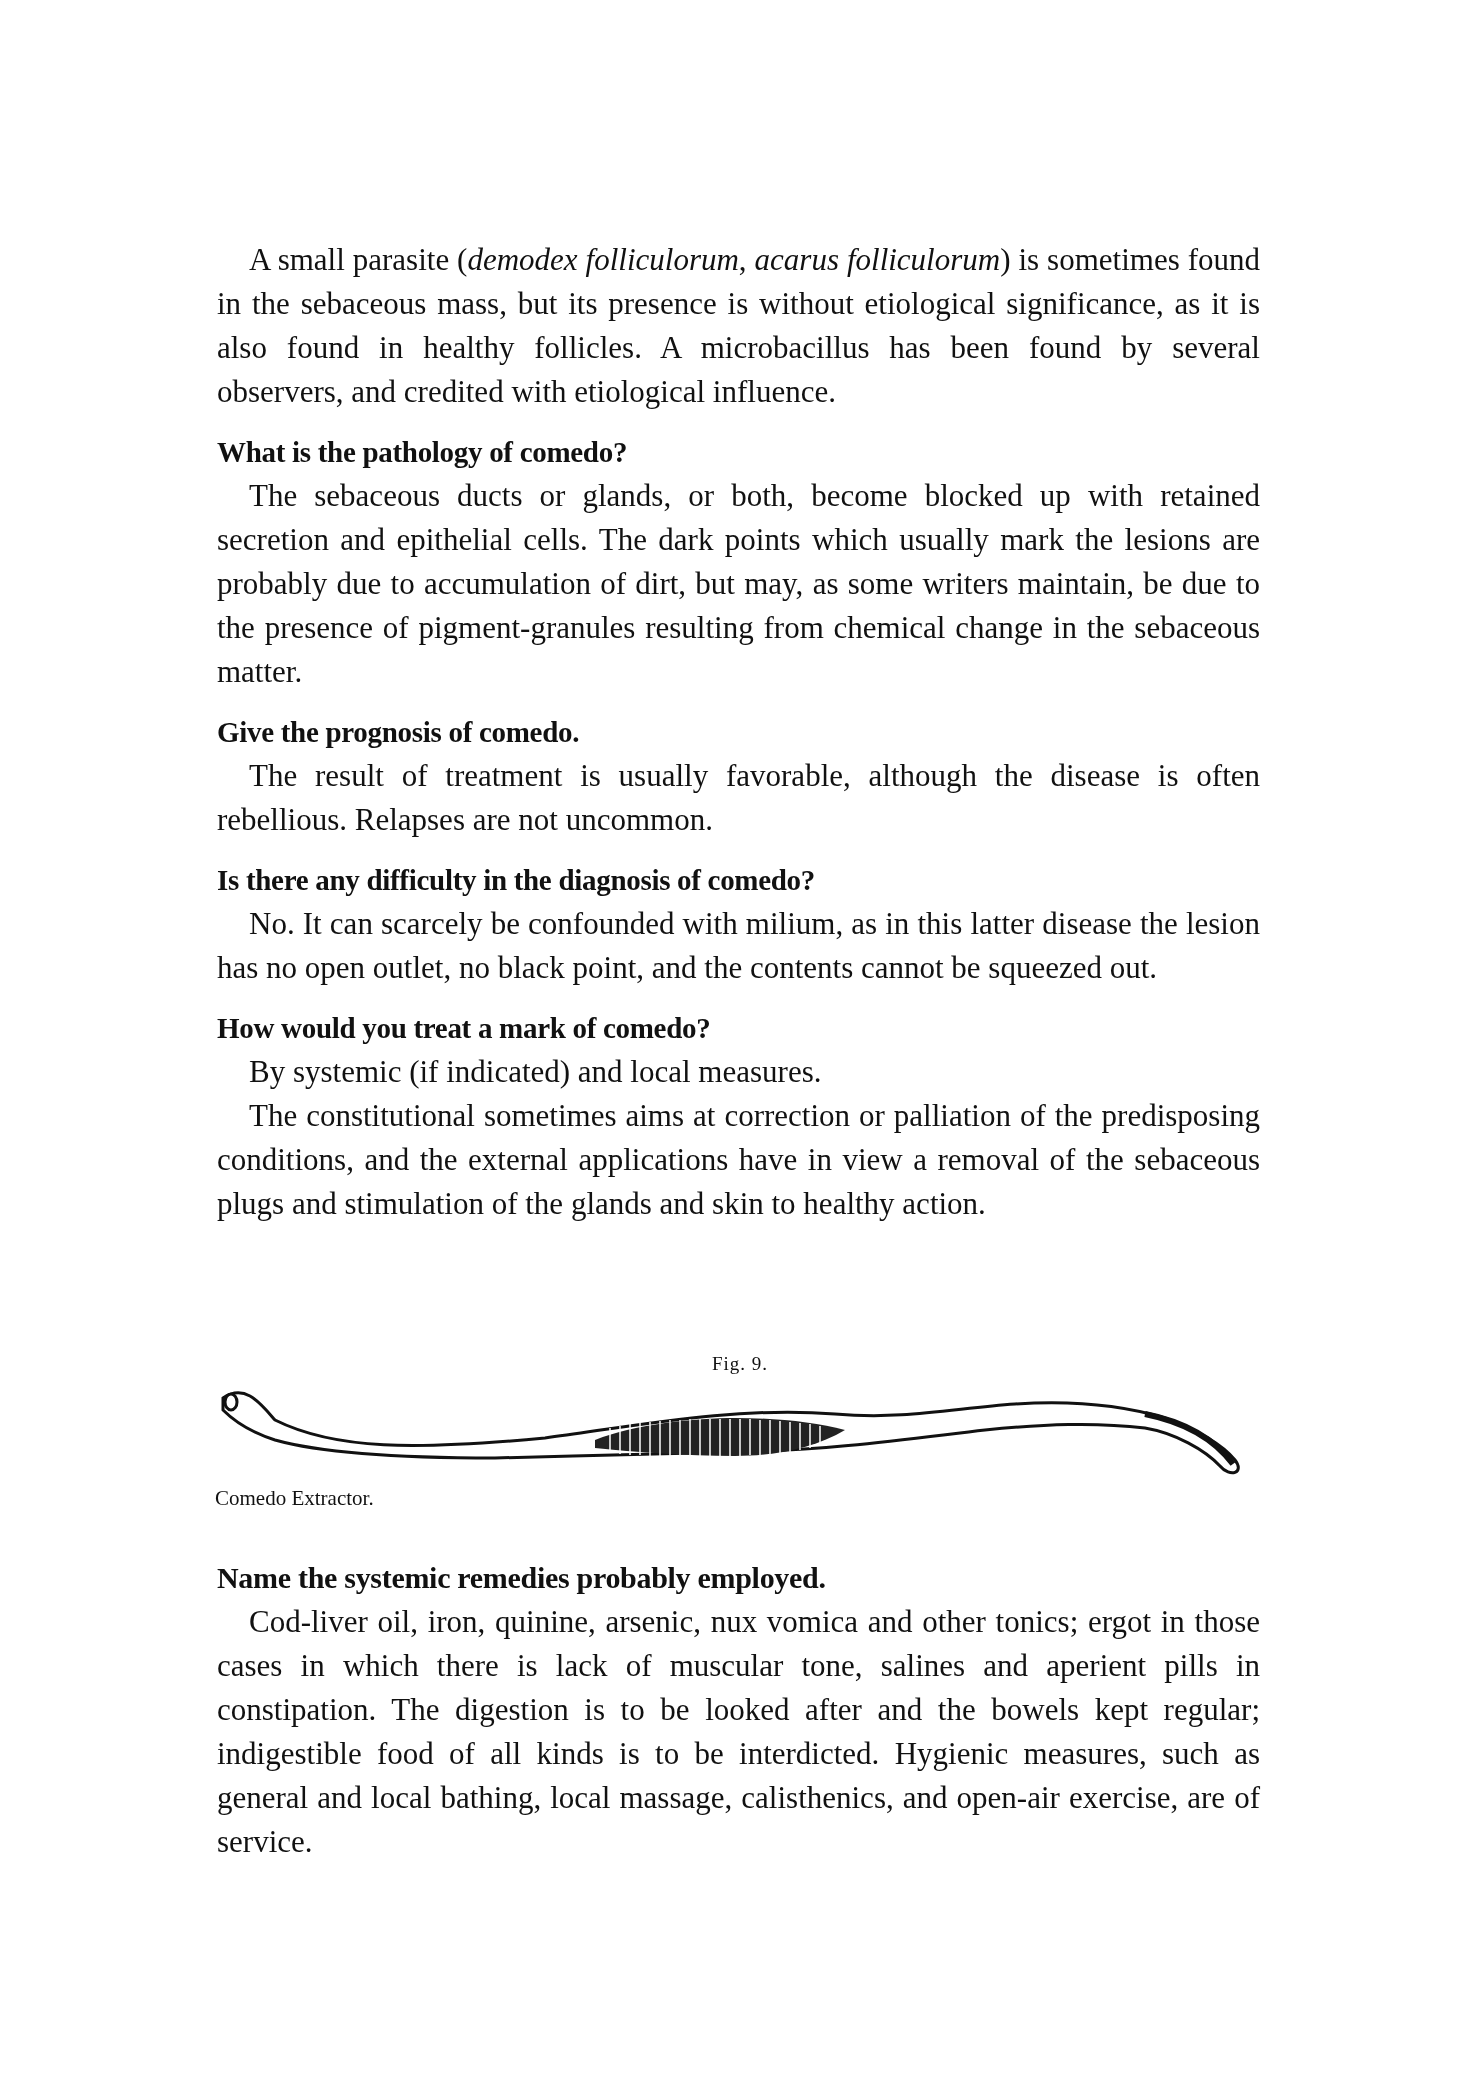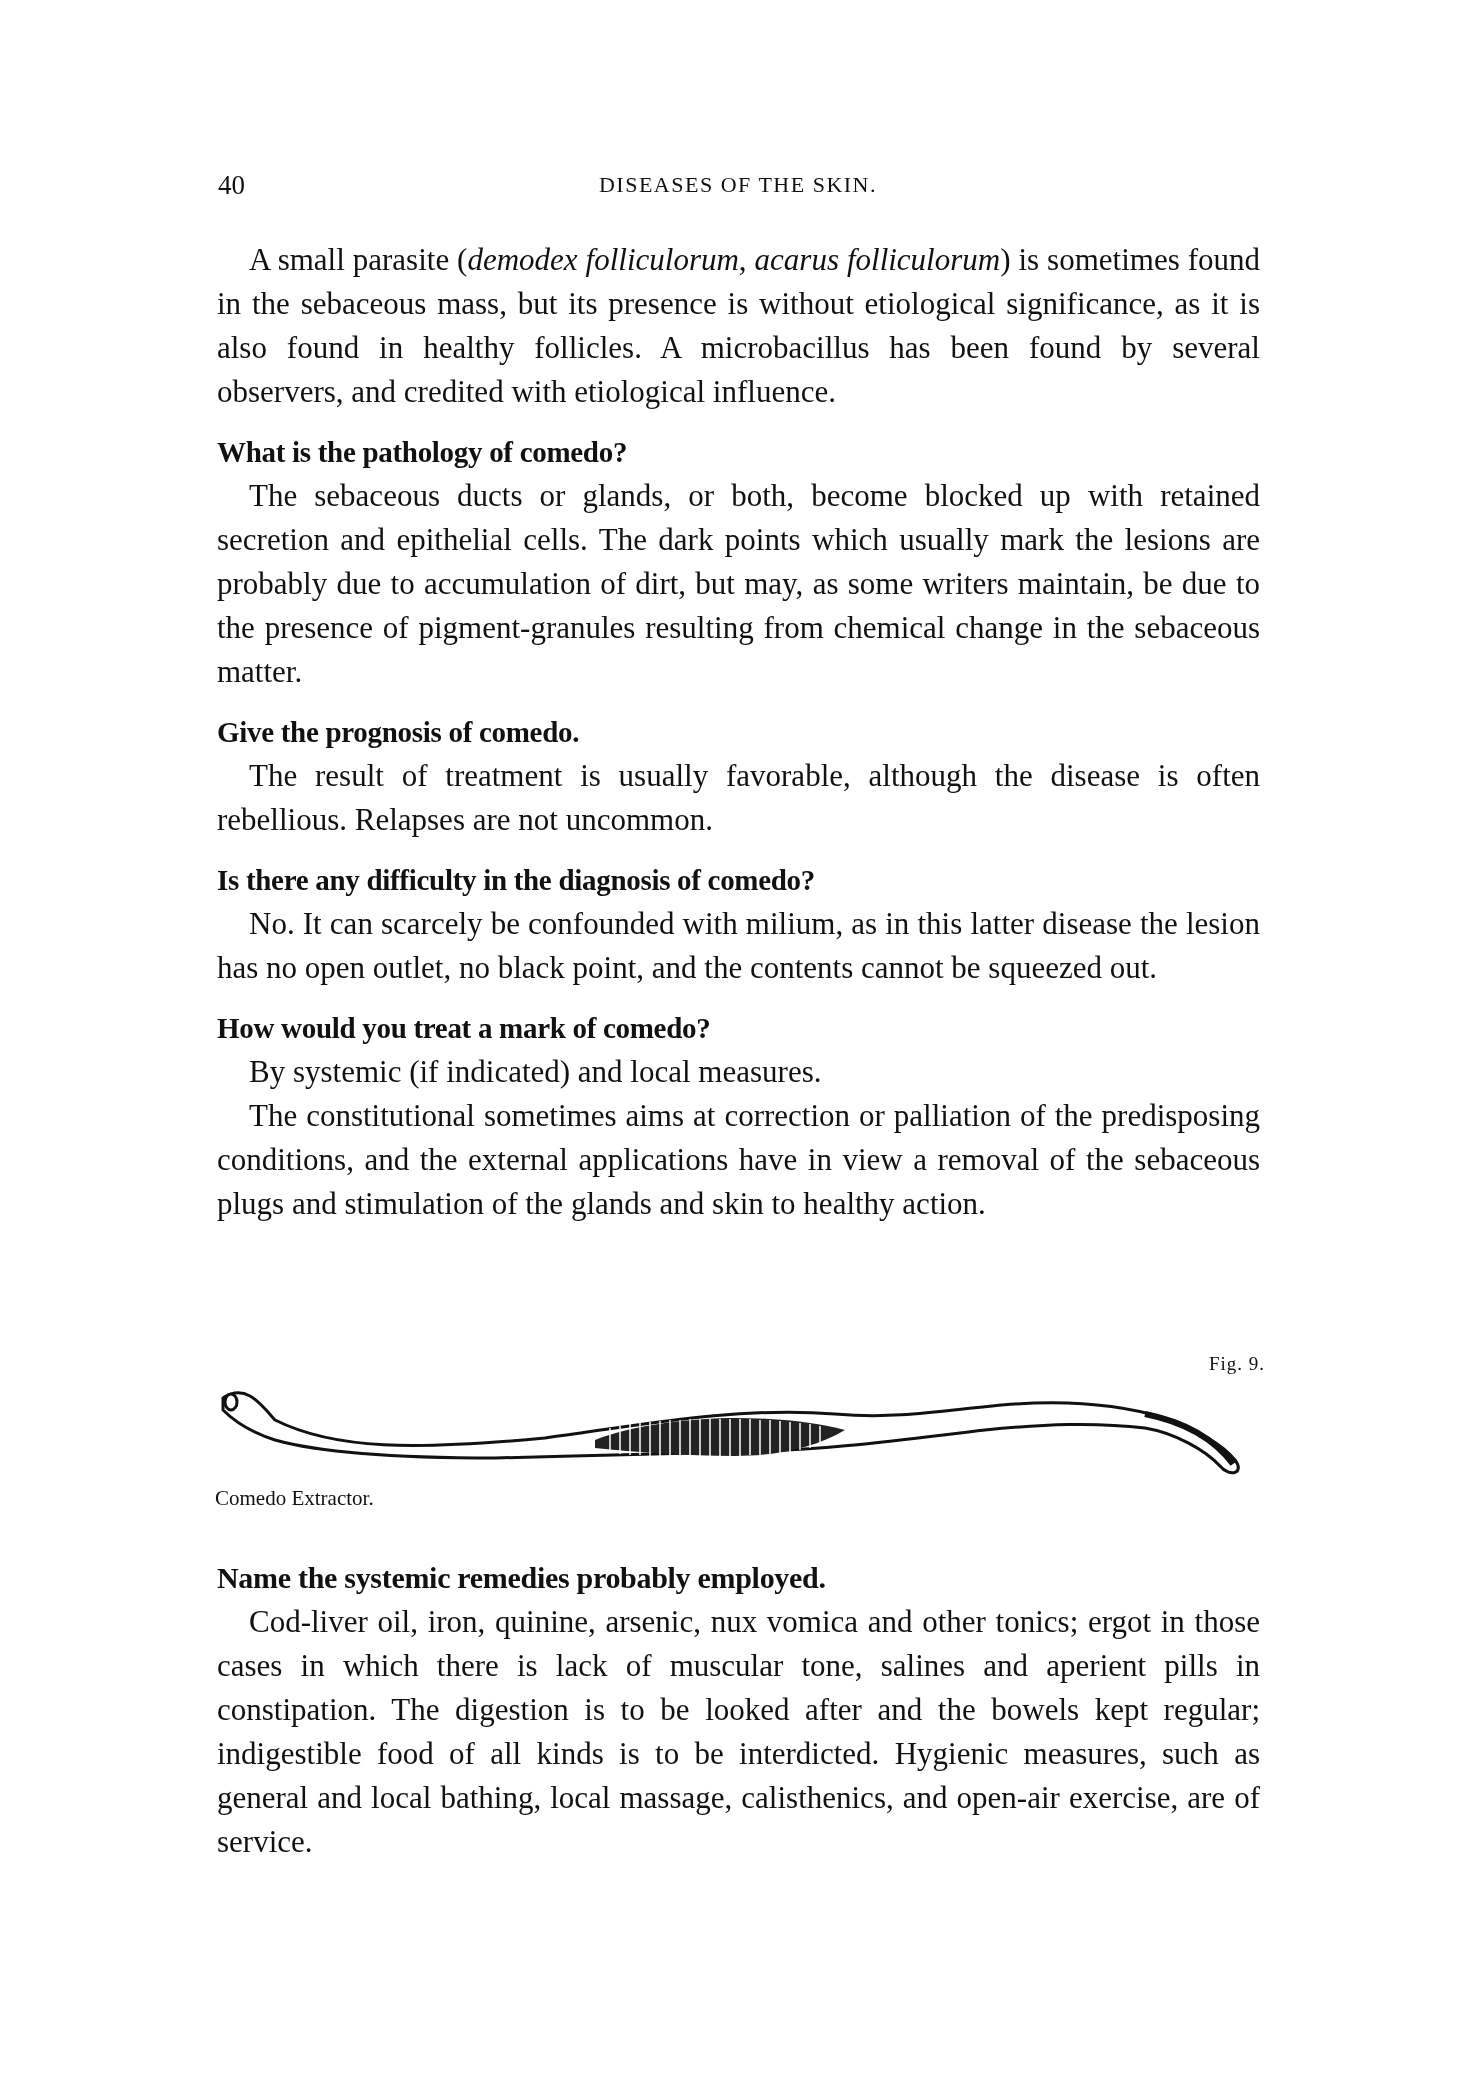--- a/index.html
+++ b/index.html
@@ -7,33 +7,29 @@
   .page{position:absolute;left:0;top:0;width:1464px;height:2098px;}
   .header{position:absolute;top:170px;left:218px;width:1040px;height:40px;font-size:27px;}
   .pagenum{position:absolute;left:0;top:0;}
   .running{position:absolute;left:0;right:0;top:2px;text-align:center;font-size:22px;letter-spacing:1.5px;}
   .col{position:absolute;left:217px;width:1043px;}
   p{margin:0;font-size:31px;line-height:44px;text-align:justify;text-indent:32px;}
   h2{margin:0;font-family:Liberation Serif, serif;font-weight:bold;font-size:29px;line-height:44px;letter-spacing:-0.3px;}
   .sect{margin-top:16px;}
   i{font-style:italic;}
   .fig{position:absolute;left:215px;top:1350px;width:1050px;height:170px;}
-  .figlabel{position:absolute;left:0;right:0;top:3px;text-align:right;font-size:19px;letter-spacing:1px;}
+  .figlabel{position:absolute;left:0;right:0;top:3px;text-align:center;font-size:19px;letter-spacing:1px;}
   .figcap{position:absolute;left:0;right:0;top:136px;text-align:left;font-size:21px;}
   .tool{position:absolute;left:0;top:28px;width:1050px;height:100px;}
 </style>
 </head>
 <body>
 
 <div class="page">
 
-  <div class="header">
-    <span class="pagenum">40</span>
-    <div class="running">DISEASES OF THE SKIN.</div>
-  </div>
 
   <div class="col" style="top:228px;margin-top:10px;">
     <p><span>A small parasite (</span><i>demodex folliculorum</i><span>, </span><i>acarus folliculorum</i><span>) is sometimes found in the sebaceous mass, but its presence is without etiological significance, as it is also found in healthy follicles.  A microbacillus has been found by several observers, and credited with etiological influence.</span></p>
 
     <div class="sect">
       <h2>What is the pathology of comedo?</h2>
       <p>The sebaceous ducts or glands, or both, become blocked up with retained secretion and epithelial cells.  The dark points which usually mark the lesions are probably due to accumulation of dirt, but may, as some writers maintain, be due to the presence of pigment-granules resulting from chemical change in the sebaceous matter.</p>
     </div>
 
     <div class="sect">

